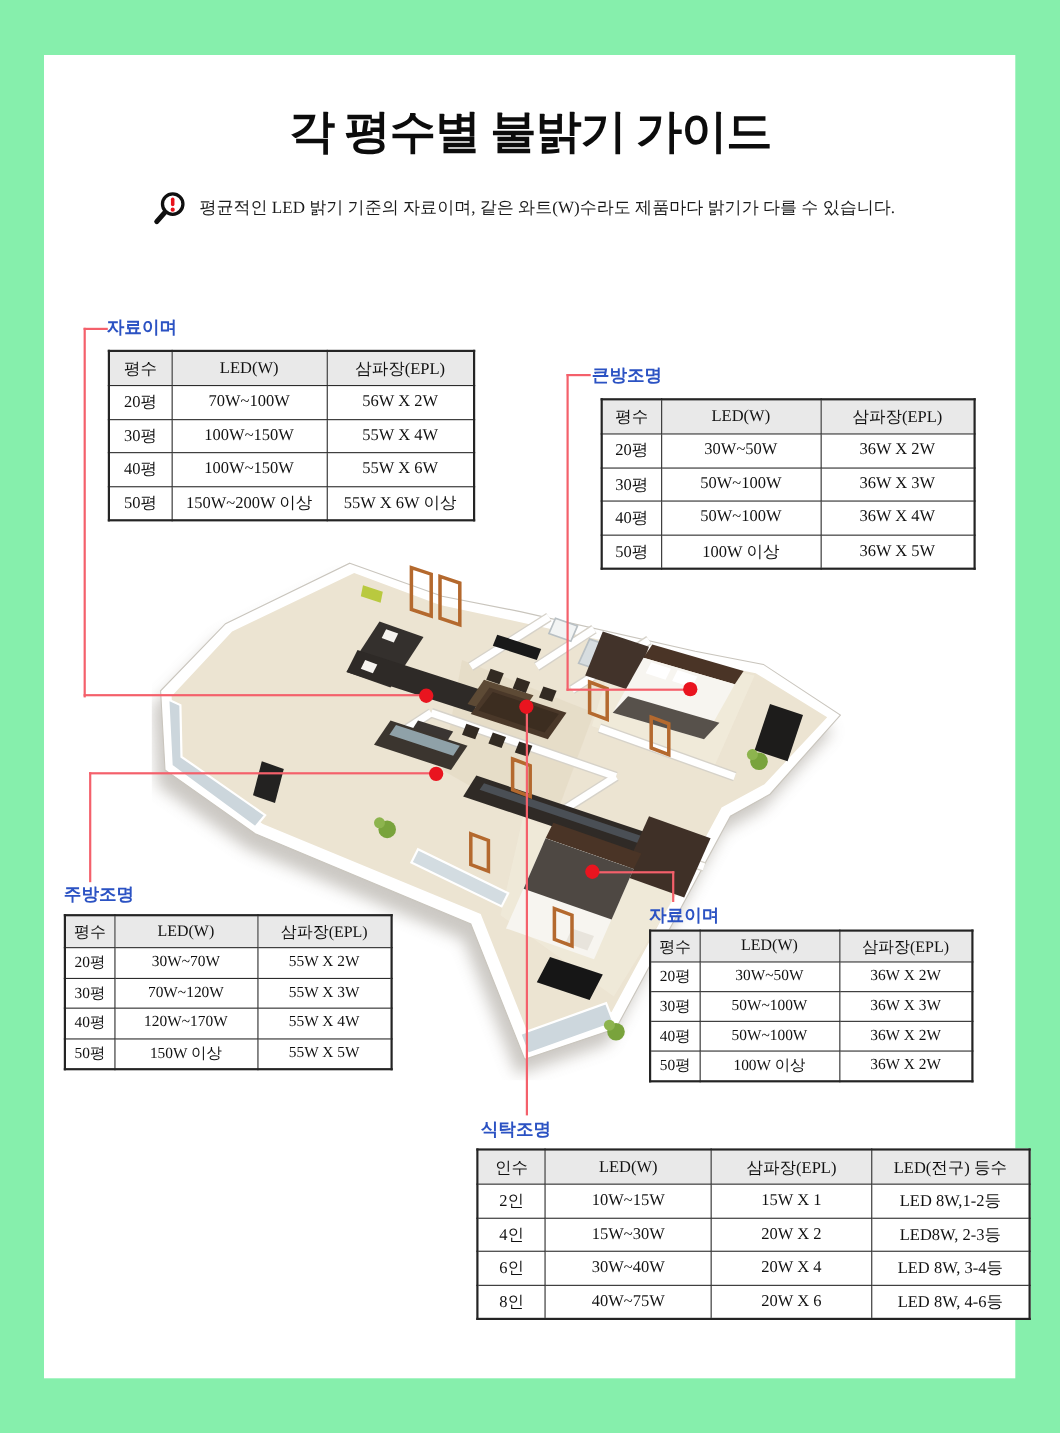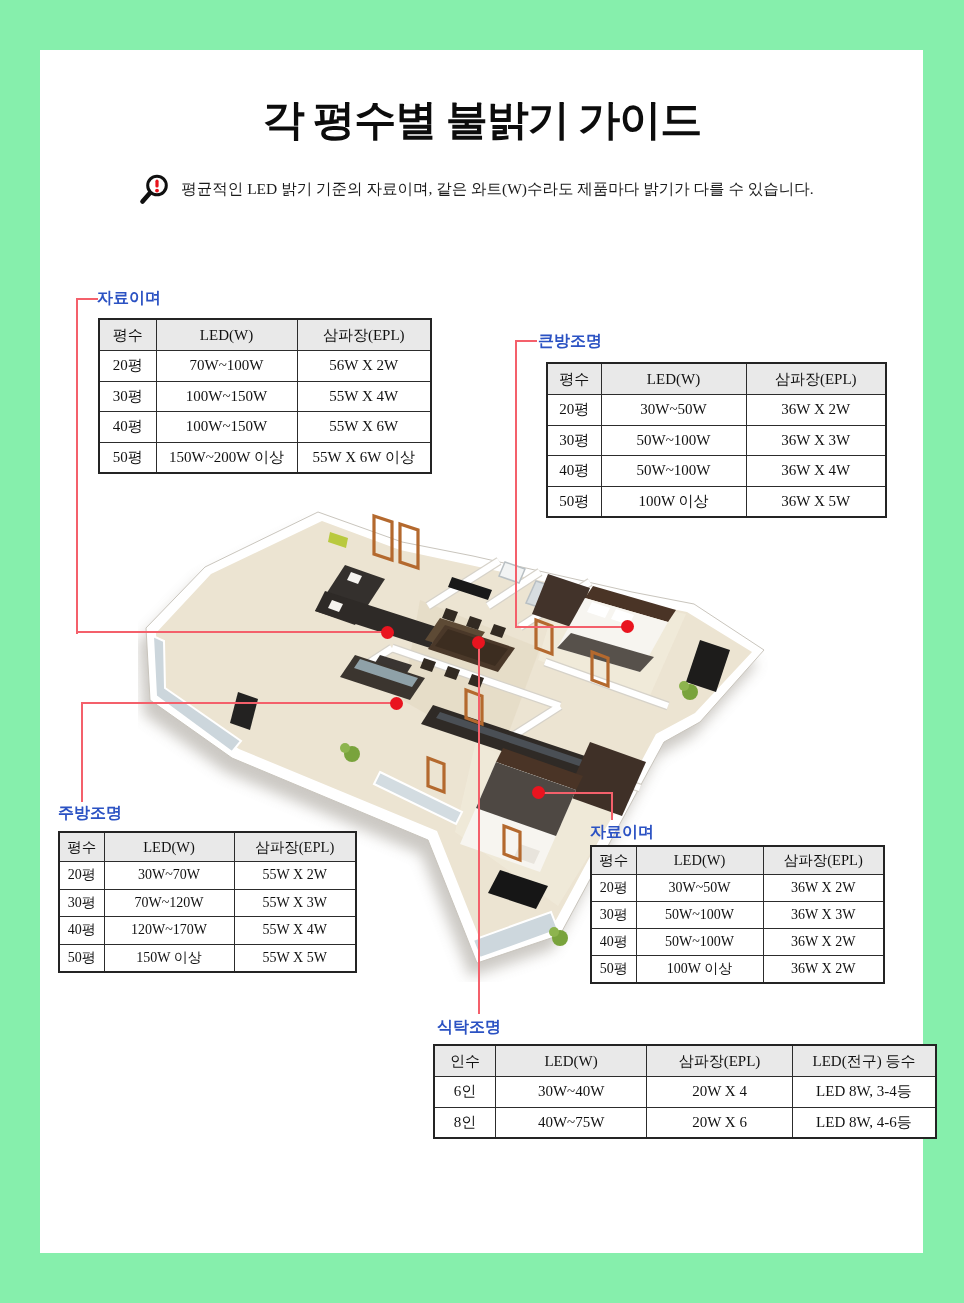--- a/index.html
+++ b/index.html
@@ -372,20 +372,32 @@
         <thead>
           <tr>
             <th>인수</th>
             <th>LED(W)</th>
             <th>삼파장(EPL)</th>
             <th>LED(전구) 등수</th>
           </tr>
         </thead>
         <tbody>
           <tr>
+            <td>2인</td>
+            <td>10W~15W</td>
+            <td>15W X 1</td>
+            <td>LED 8W,1-2등</td>
+          </tr>
+          <tr>
+            <td>4인</td>
+            <td>15W~30W</td>
+            <td>20W X 2</td>
+            <td>LED8W, 2-3등</td>
+          </tr>
+          <tr>
             <td>6인</td>
             <td>30W~40W</td>
             <td>20W X 4</td>
             <td>LED 8W, 3-4등</td>
           </tr>
           <tr>
             <td>8인</td>
             <td>40W~75W</td>
             <td>20W X 6</td>
             <td>LED 8W, 4-6등</td>

